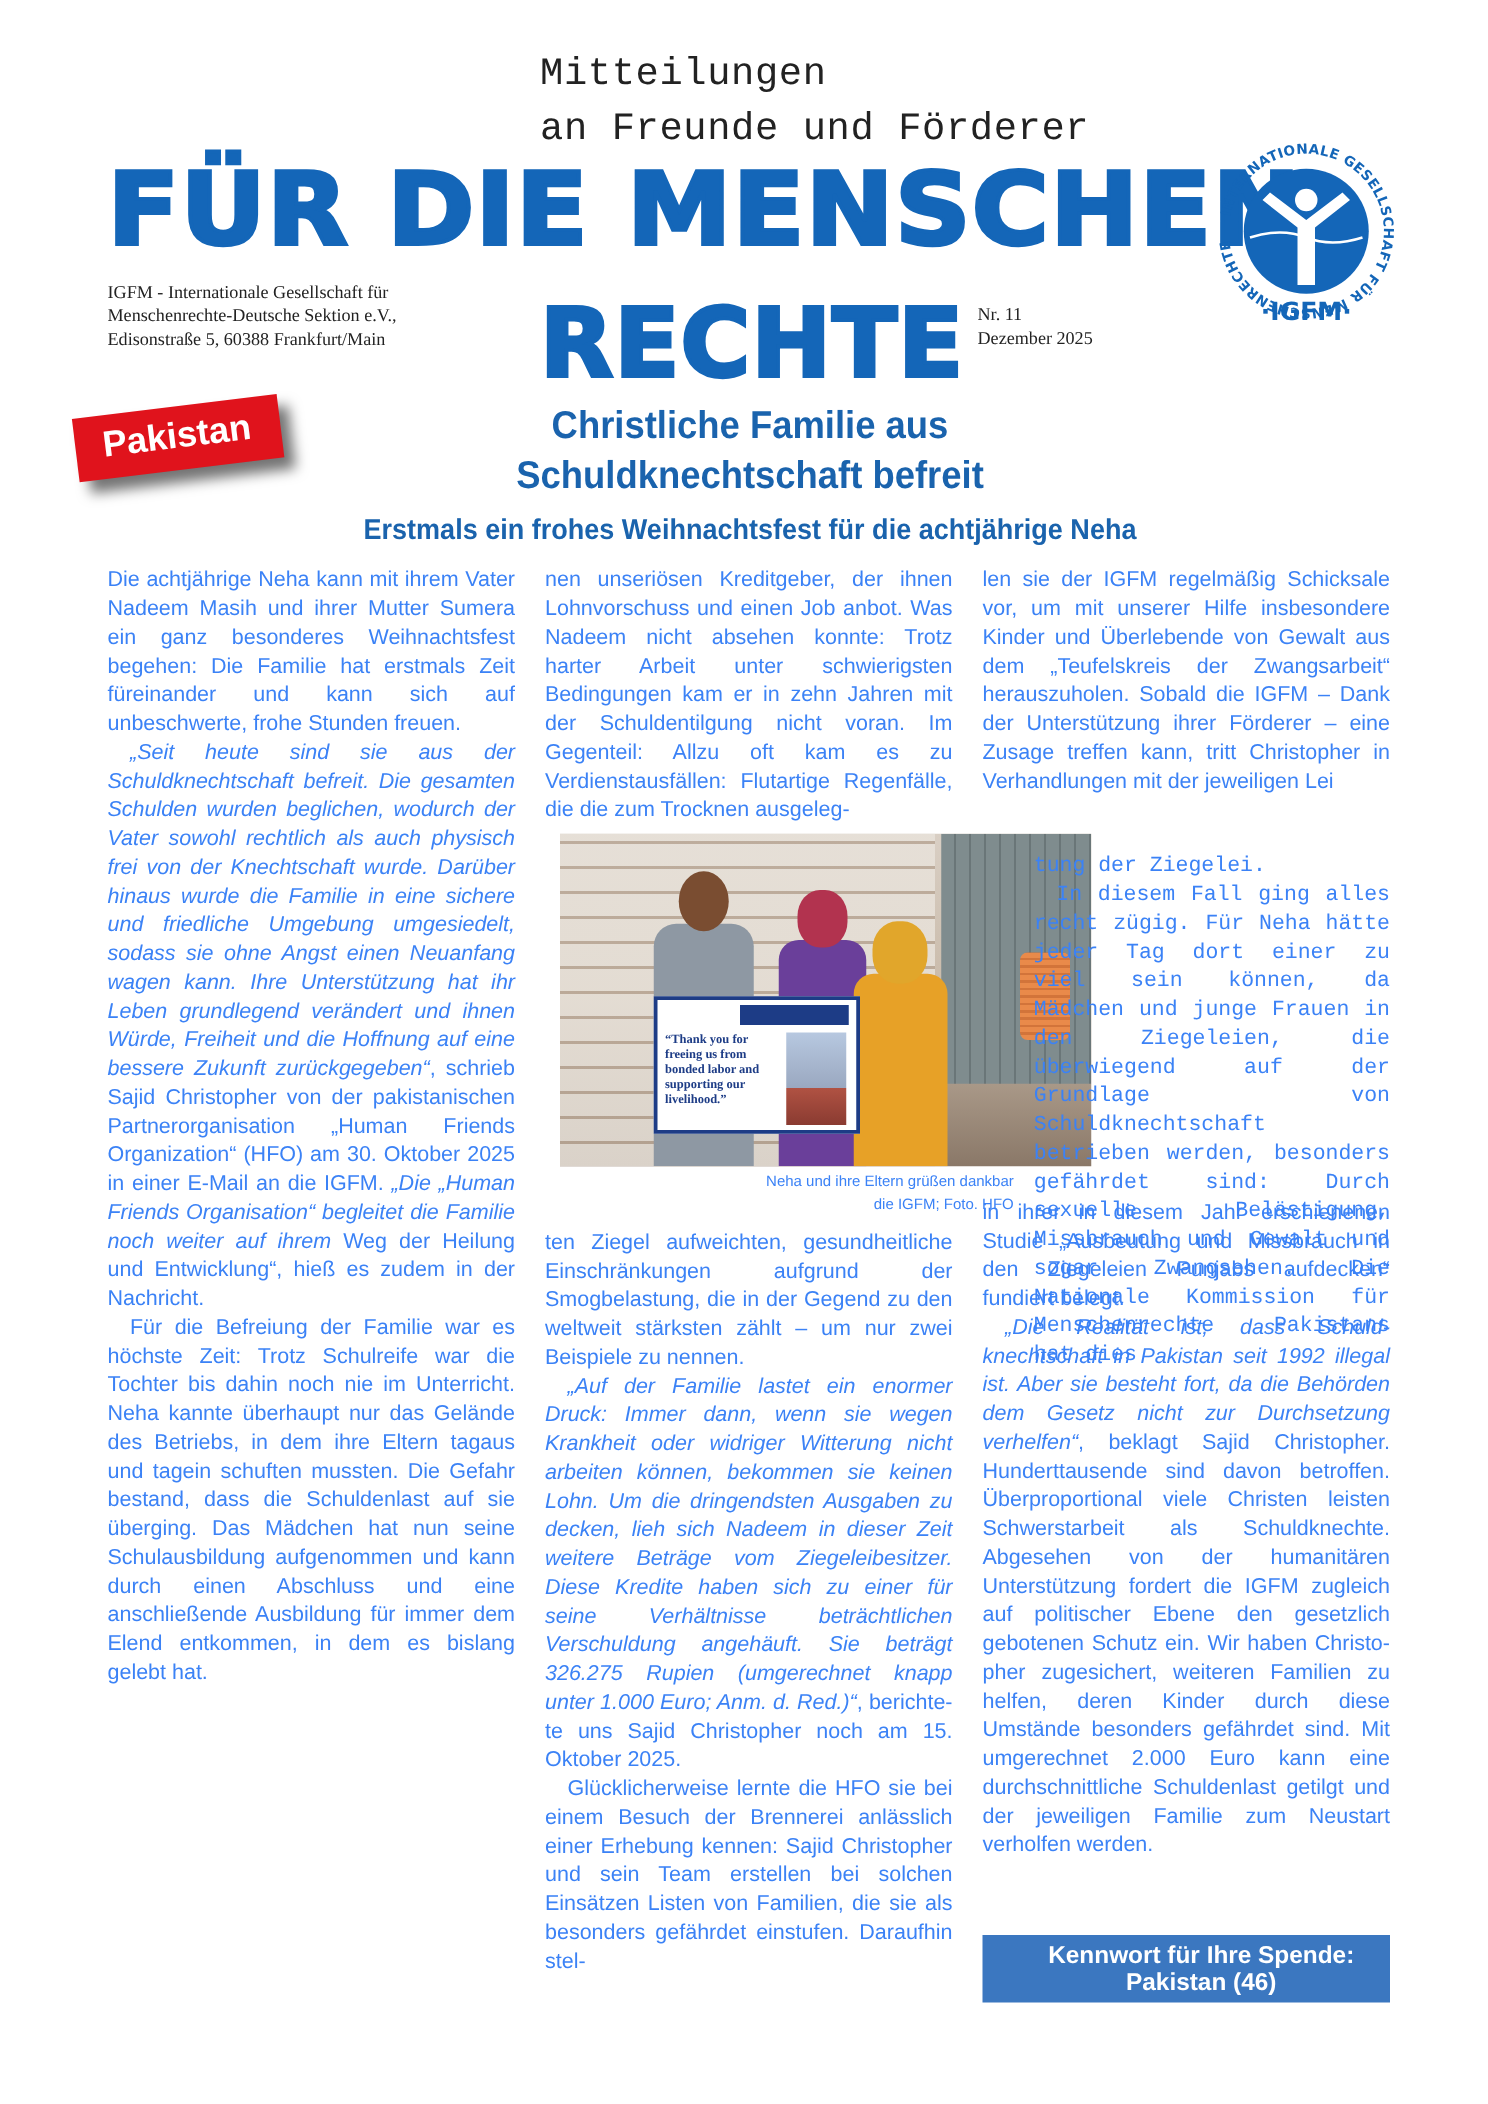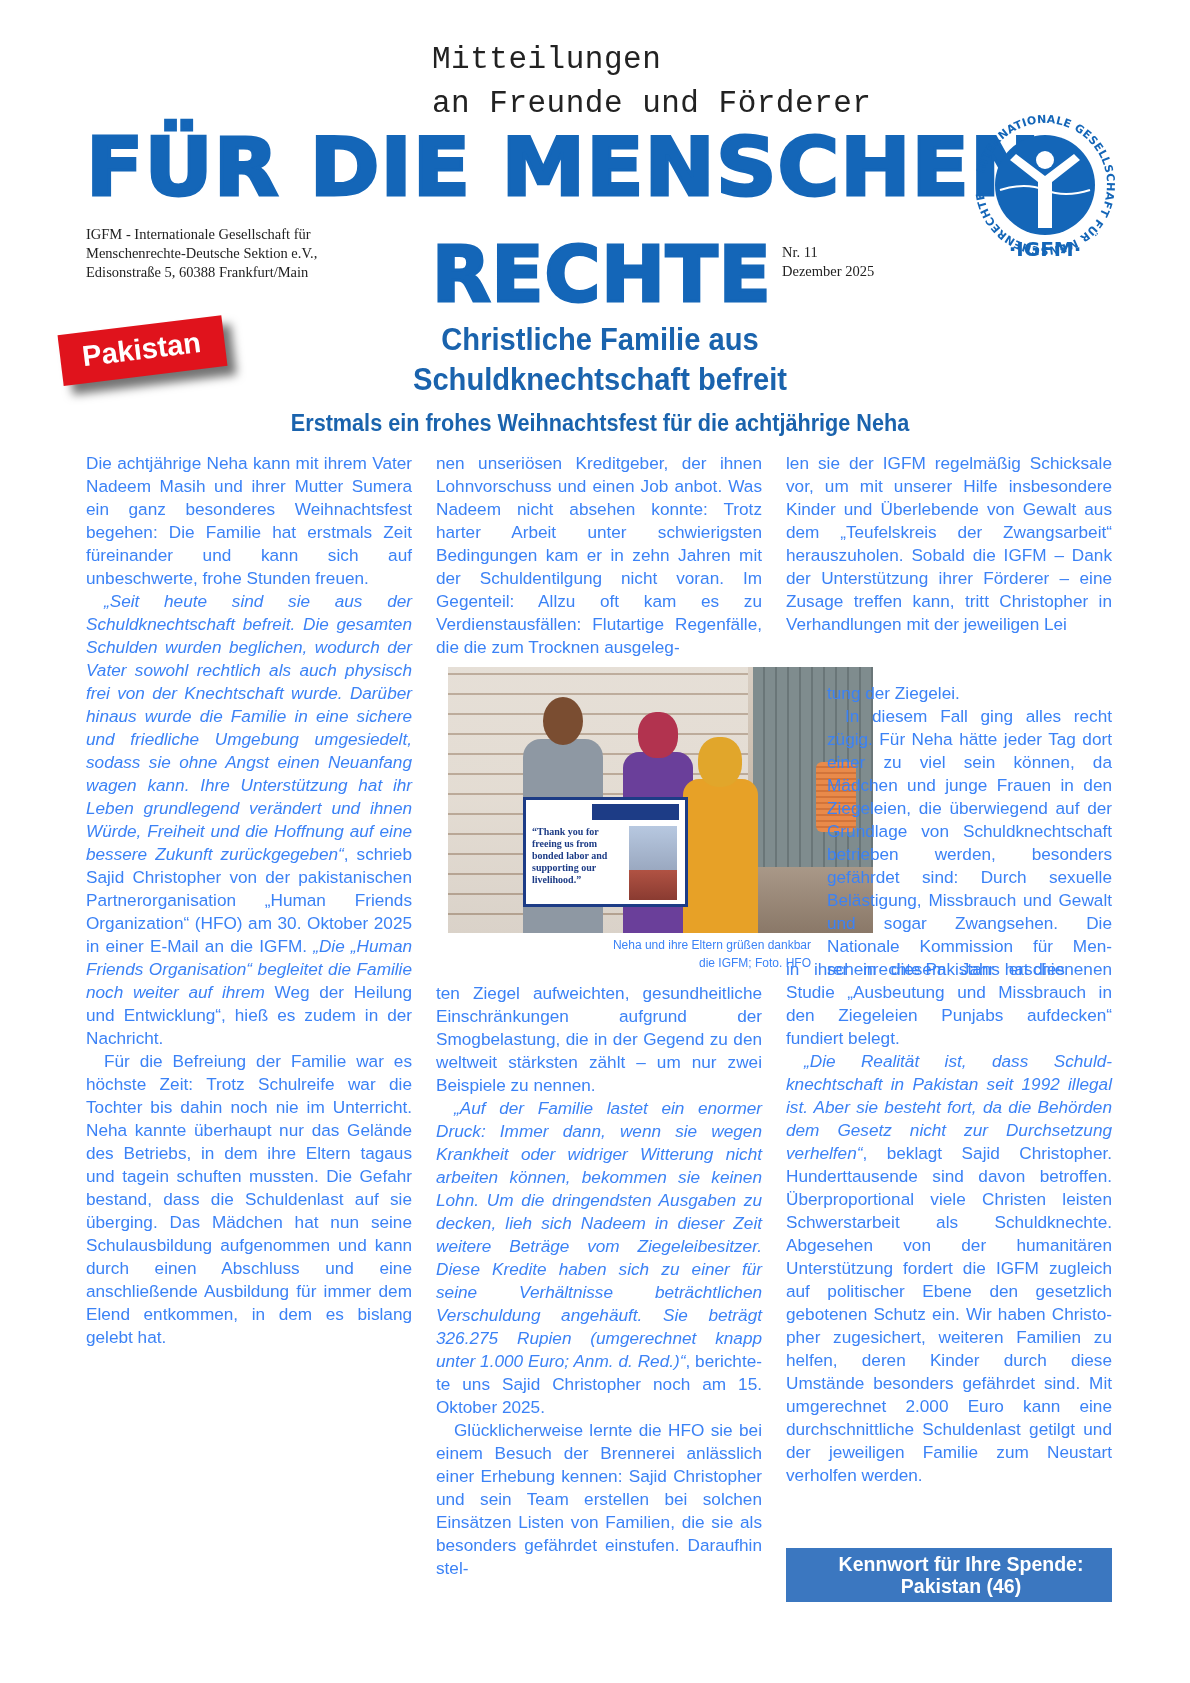--- a/index.html
+++ b/index.html
@@ -58,21 +58,21 @@
       position: absolute; font-size: 17.2px; line-height: 23px; color: #3b82f6;
       text-align: justify; hyphens: manual;
     }
     .col p { text-indent: 0; }
     .col p.ind { text-indent: 18px; }
     .col em { font-style: italic; }
     .col1 { left: 86px; top: 452px; width: 326px; }
     .col2a { left: 436px; top: 452px; width: 326px; }
     .col2b { left: 436px; top: 982px; width: 326px; }
     .col3a { left: 786px; top: 452px; width: 326px; }
-    .col3b { left: 827px; top: 682px; width: 285px; }
+    .col3b { left: 827px; top: 682px; width: 285px; font-family: Liberation Mono, monospace; }
     .col3c { left: 786px; top: 958px; width: 326px; }
 
     .photo {
       position: absolute; left: 400px; top: 667px; width: 425px; height: 266px;
       overflow: hidden;
       background: linear-gradient(180deg, #d9cfc4 0%, #c8b9a8 50%, #8a7868 100%);
       margin-left: 48px;
     }
     .photo .wall { position: absolute; left: 0; top: 0; width: 300px; height: 266px;
       background: repeating-linear-gradient(0deg, #e8e2da 0 18px, #b9a796 18px 20px); opacity: .85; }

